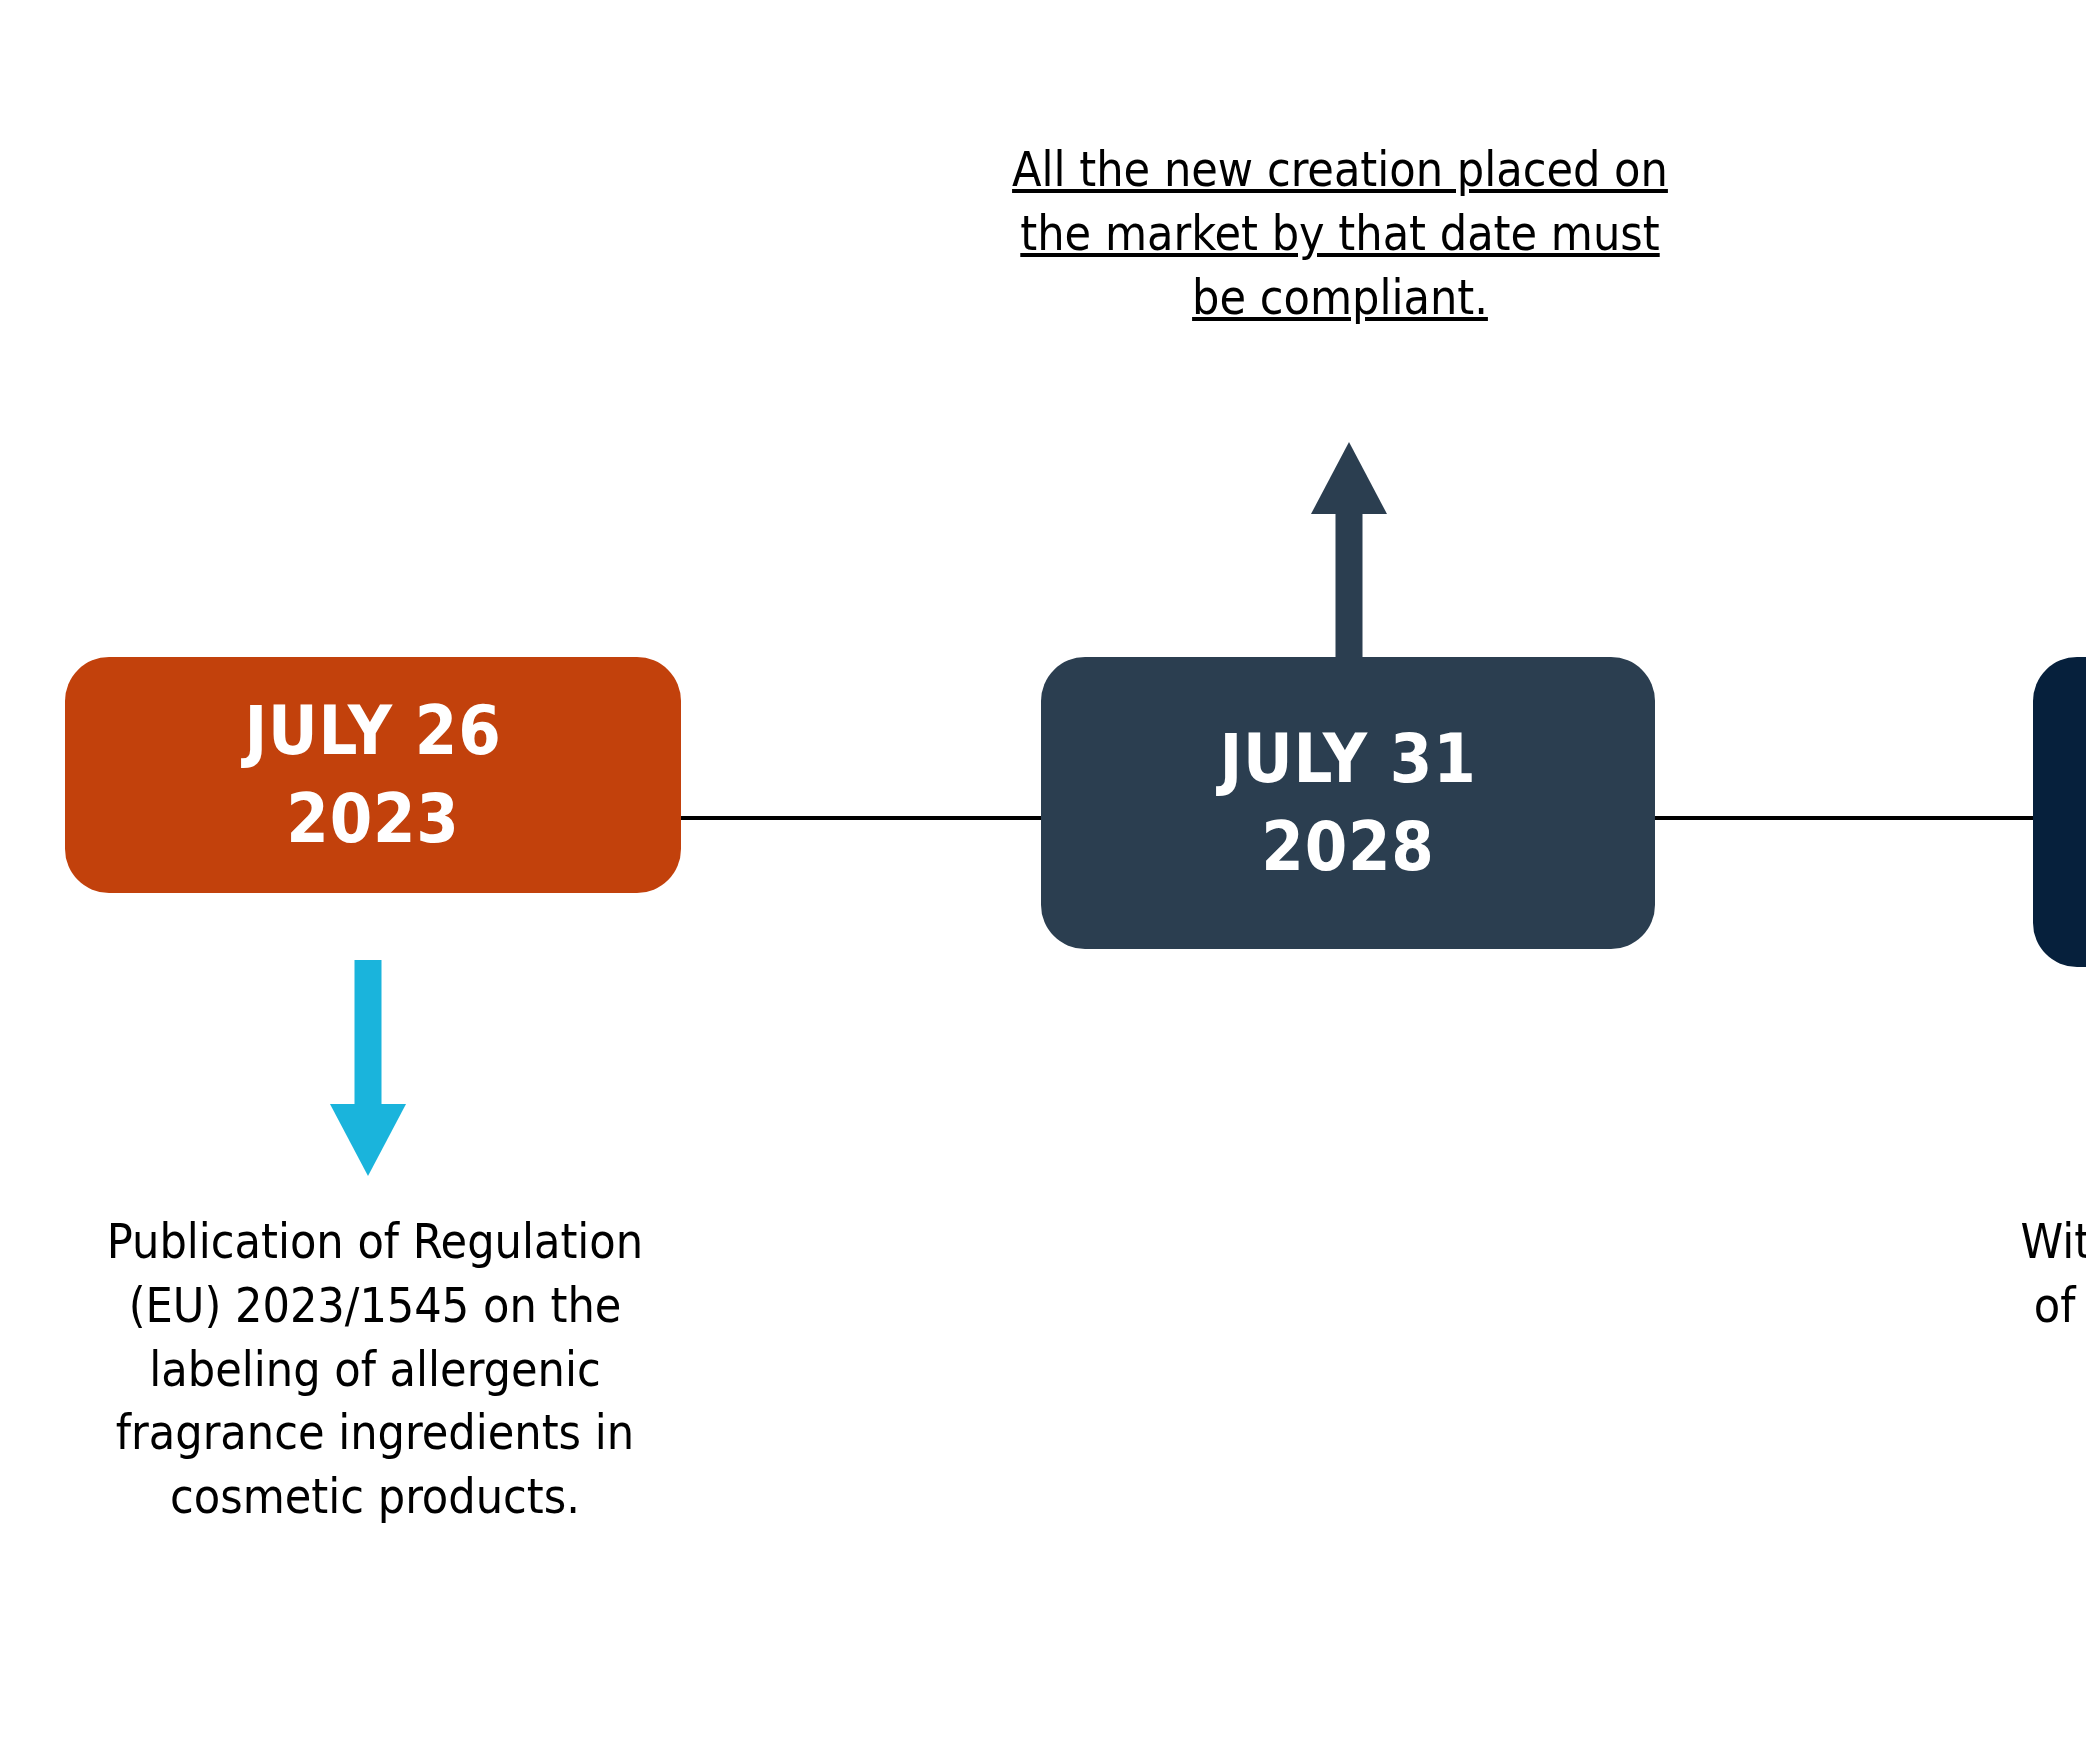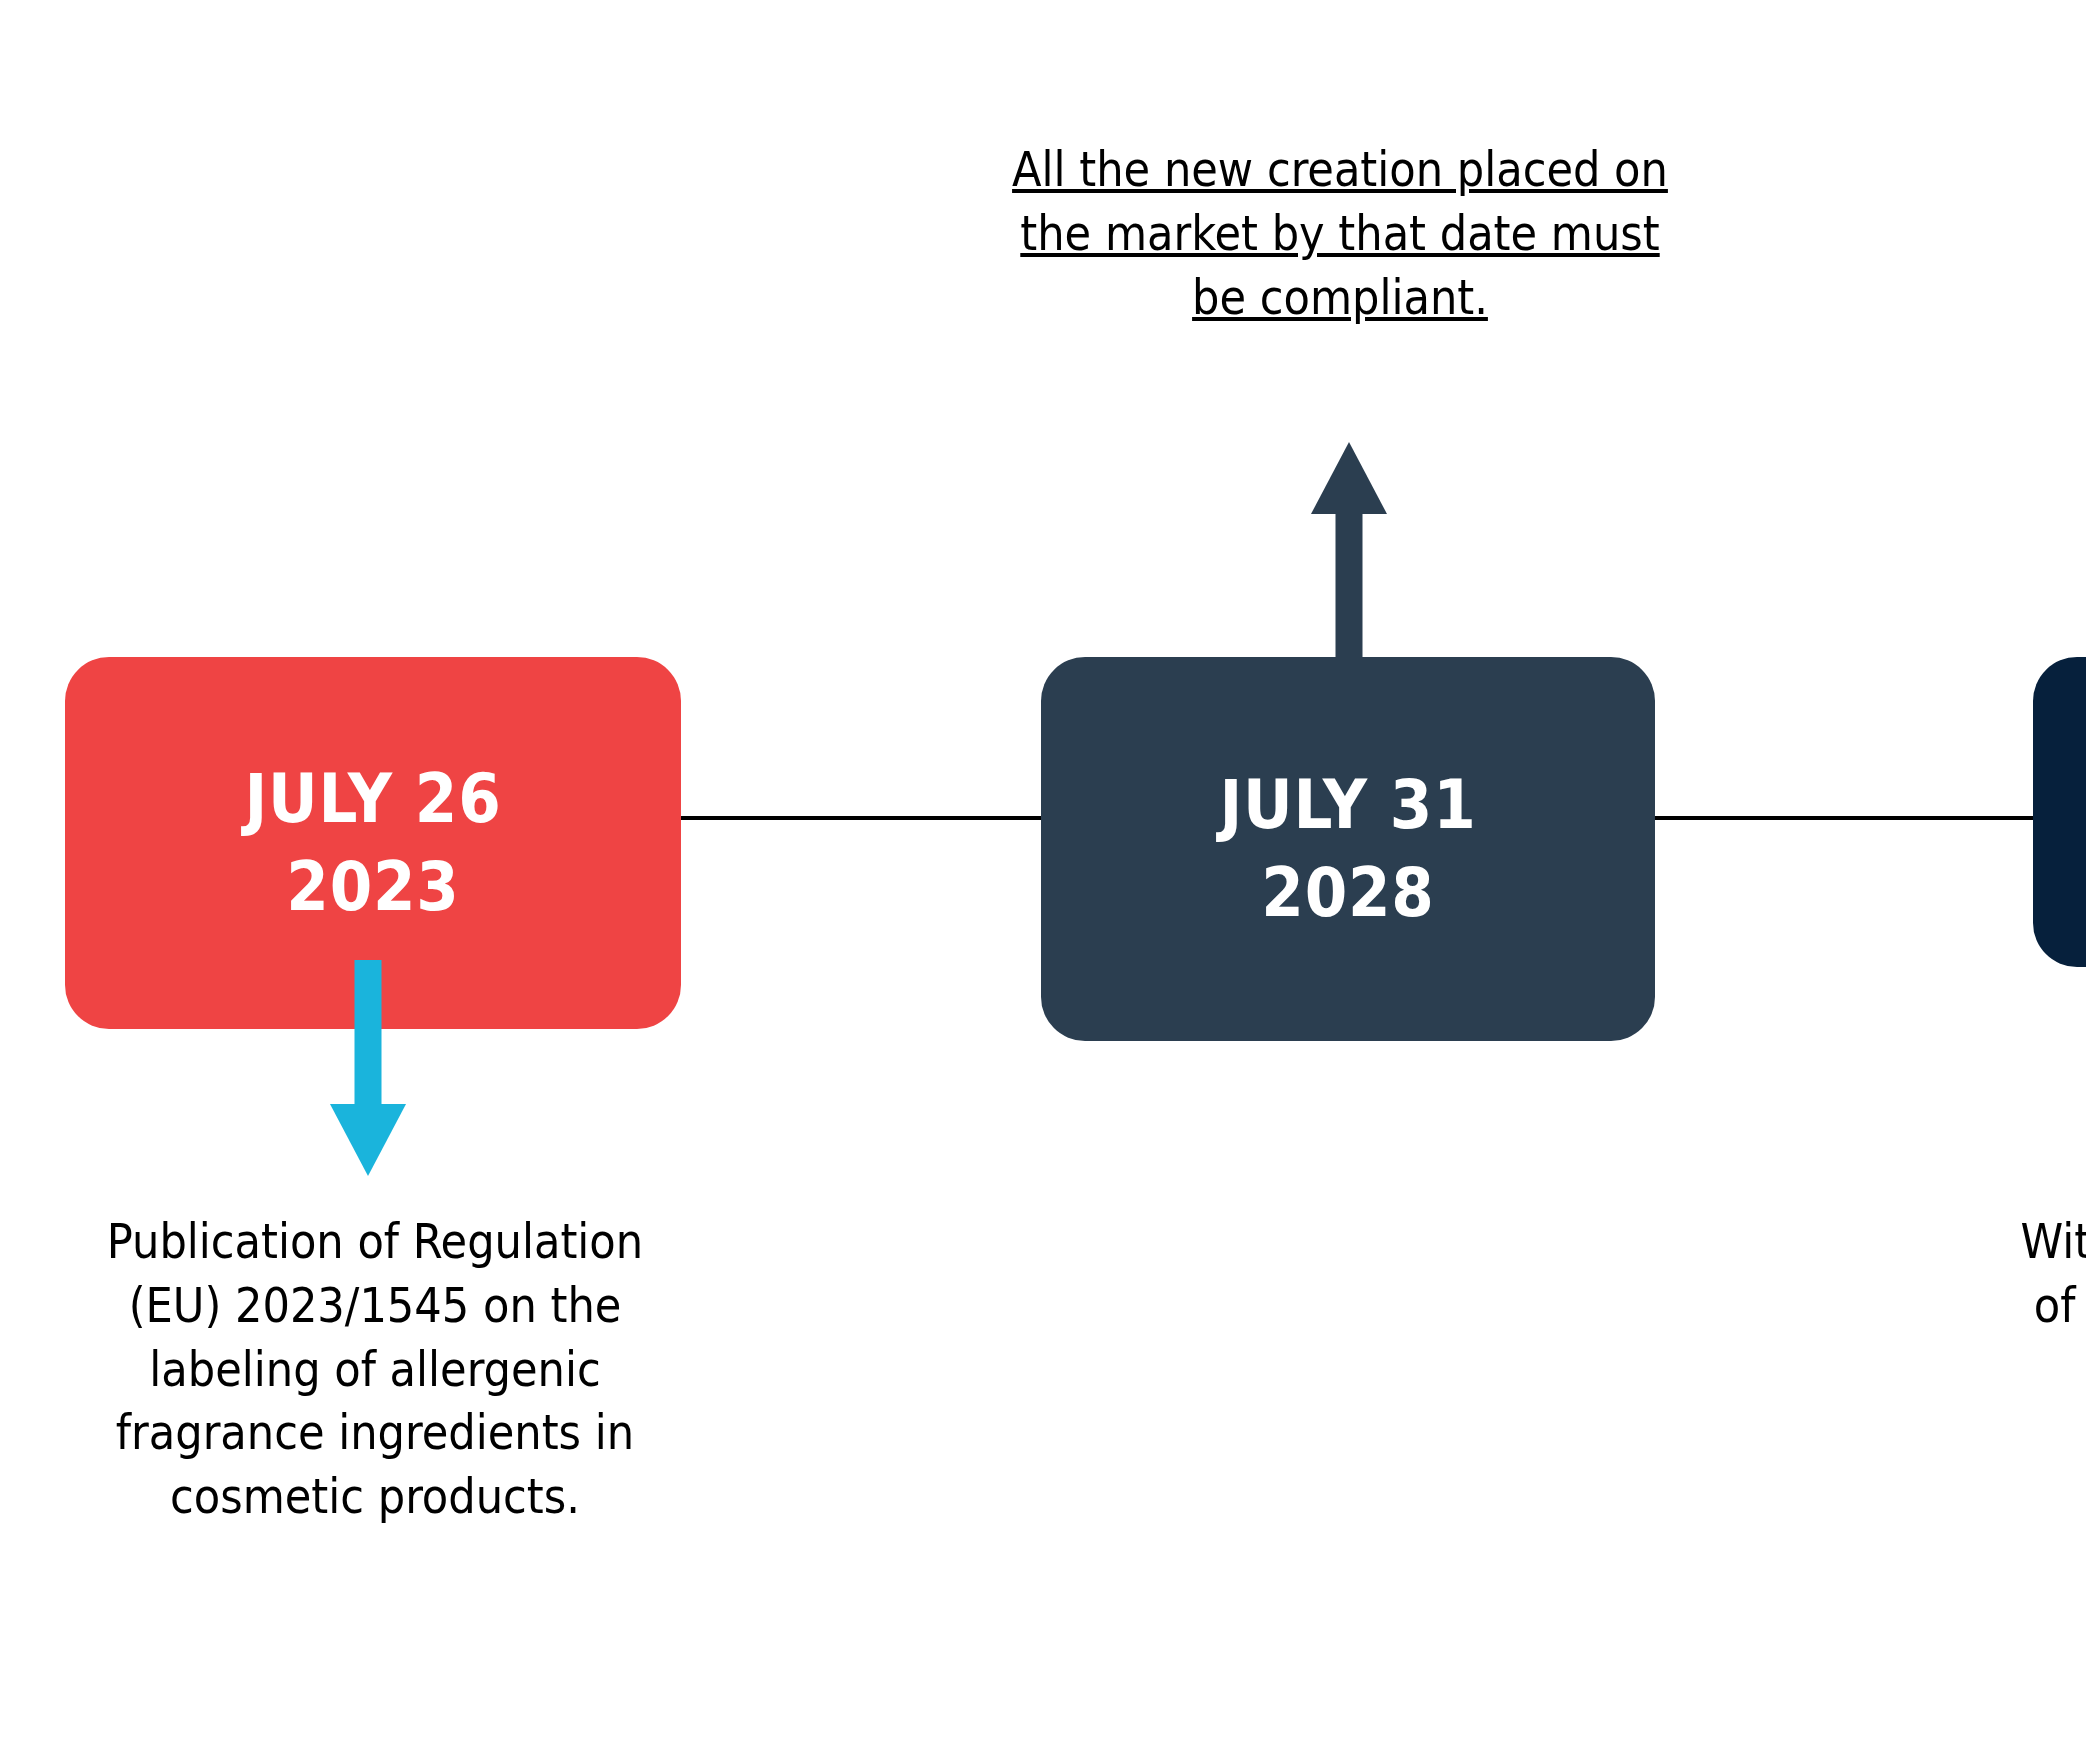--- a/index.html
+++ b/index.html
@@ -39,22 +39,22 @@
     text-align: center;
     color: #ffffff;
     font-size: 68px;
     font-weight: 700;
     line-height: 1.18;
     letter-spacing: 0.8px;
   }
   .milestone .date-line-1 { display: block; }
   .milestone .date-line-2 { display: block; margin-top: 8px; }
 
-  #box-1 { left: 65px;  top: 657px; width: 616px; height: 372px; background: #ef4444; }
-  #box-2 { left: 1041px; top: 657px; width: 614px; height: 384px; background: #2b3e50; }
+  #box-1 { left: 65px;  top: 657px; width: 616px; height: 236px; background: #c2410c; }
+  #box-2 { left: 1041px; top: 657px; width: 614px; height: 292px; background: #2b3e50; }
   #box-3 { left: 2033px; top: 657px; width: 612px; height: 310px; background: #06203c; }
 
   
   .arrow { position: absolute; }
   .arrow .stem {
     position: absolute;
     left: 50%;
     transform: translateX(-50%);
   }
   .arrow .head {

